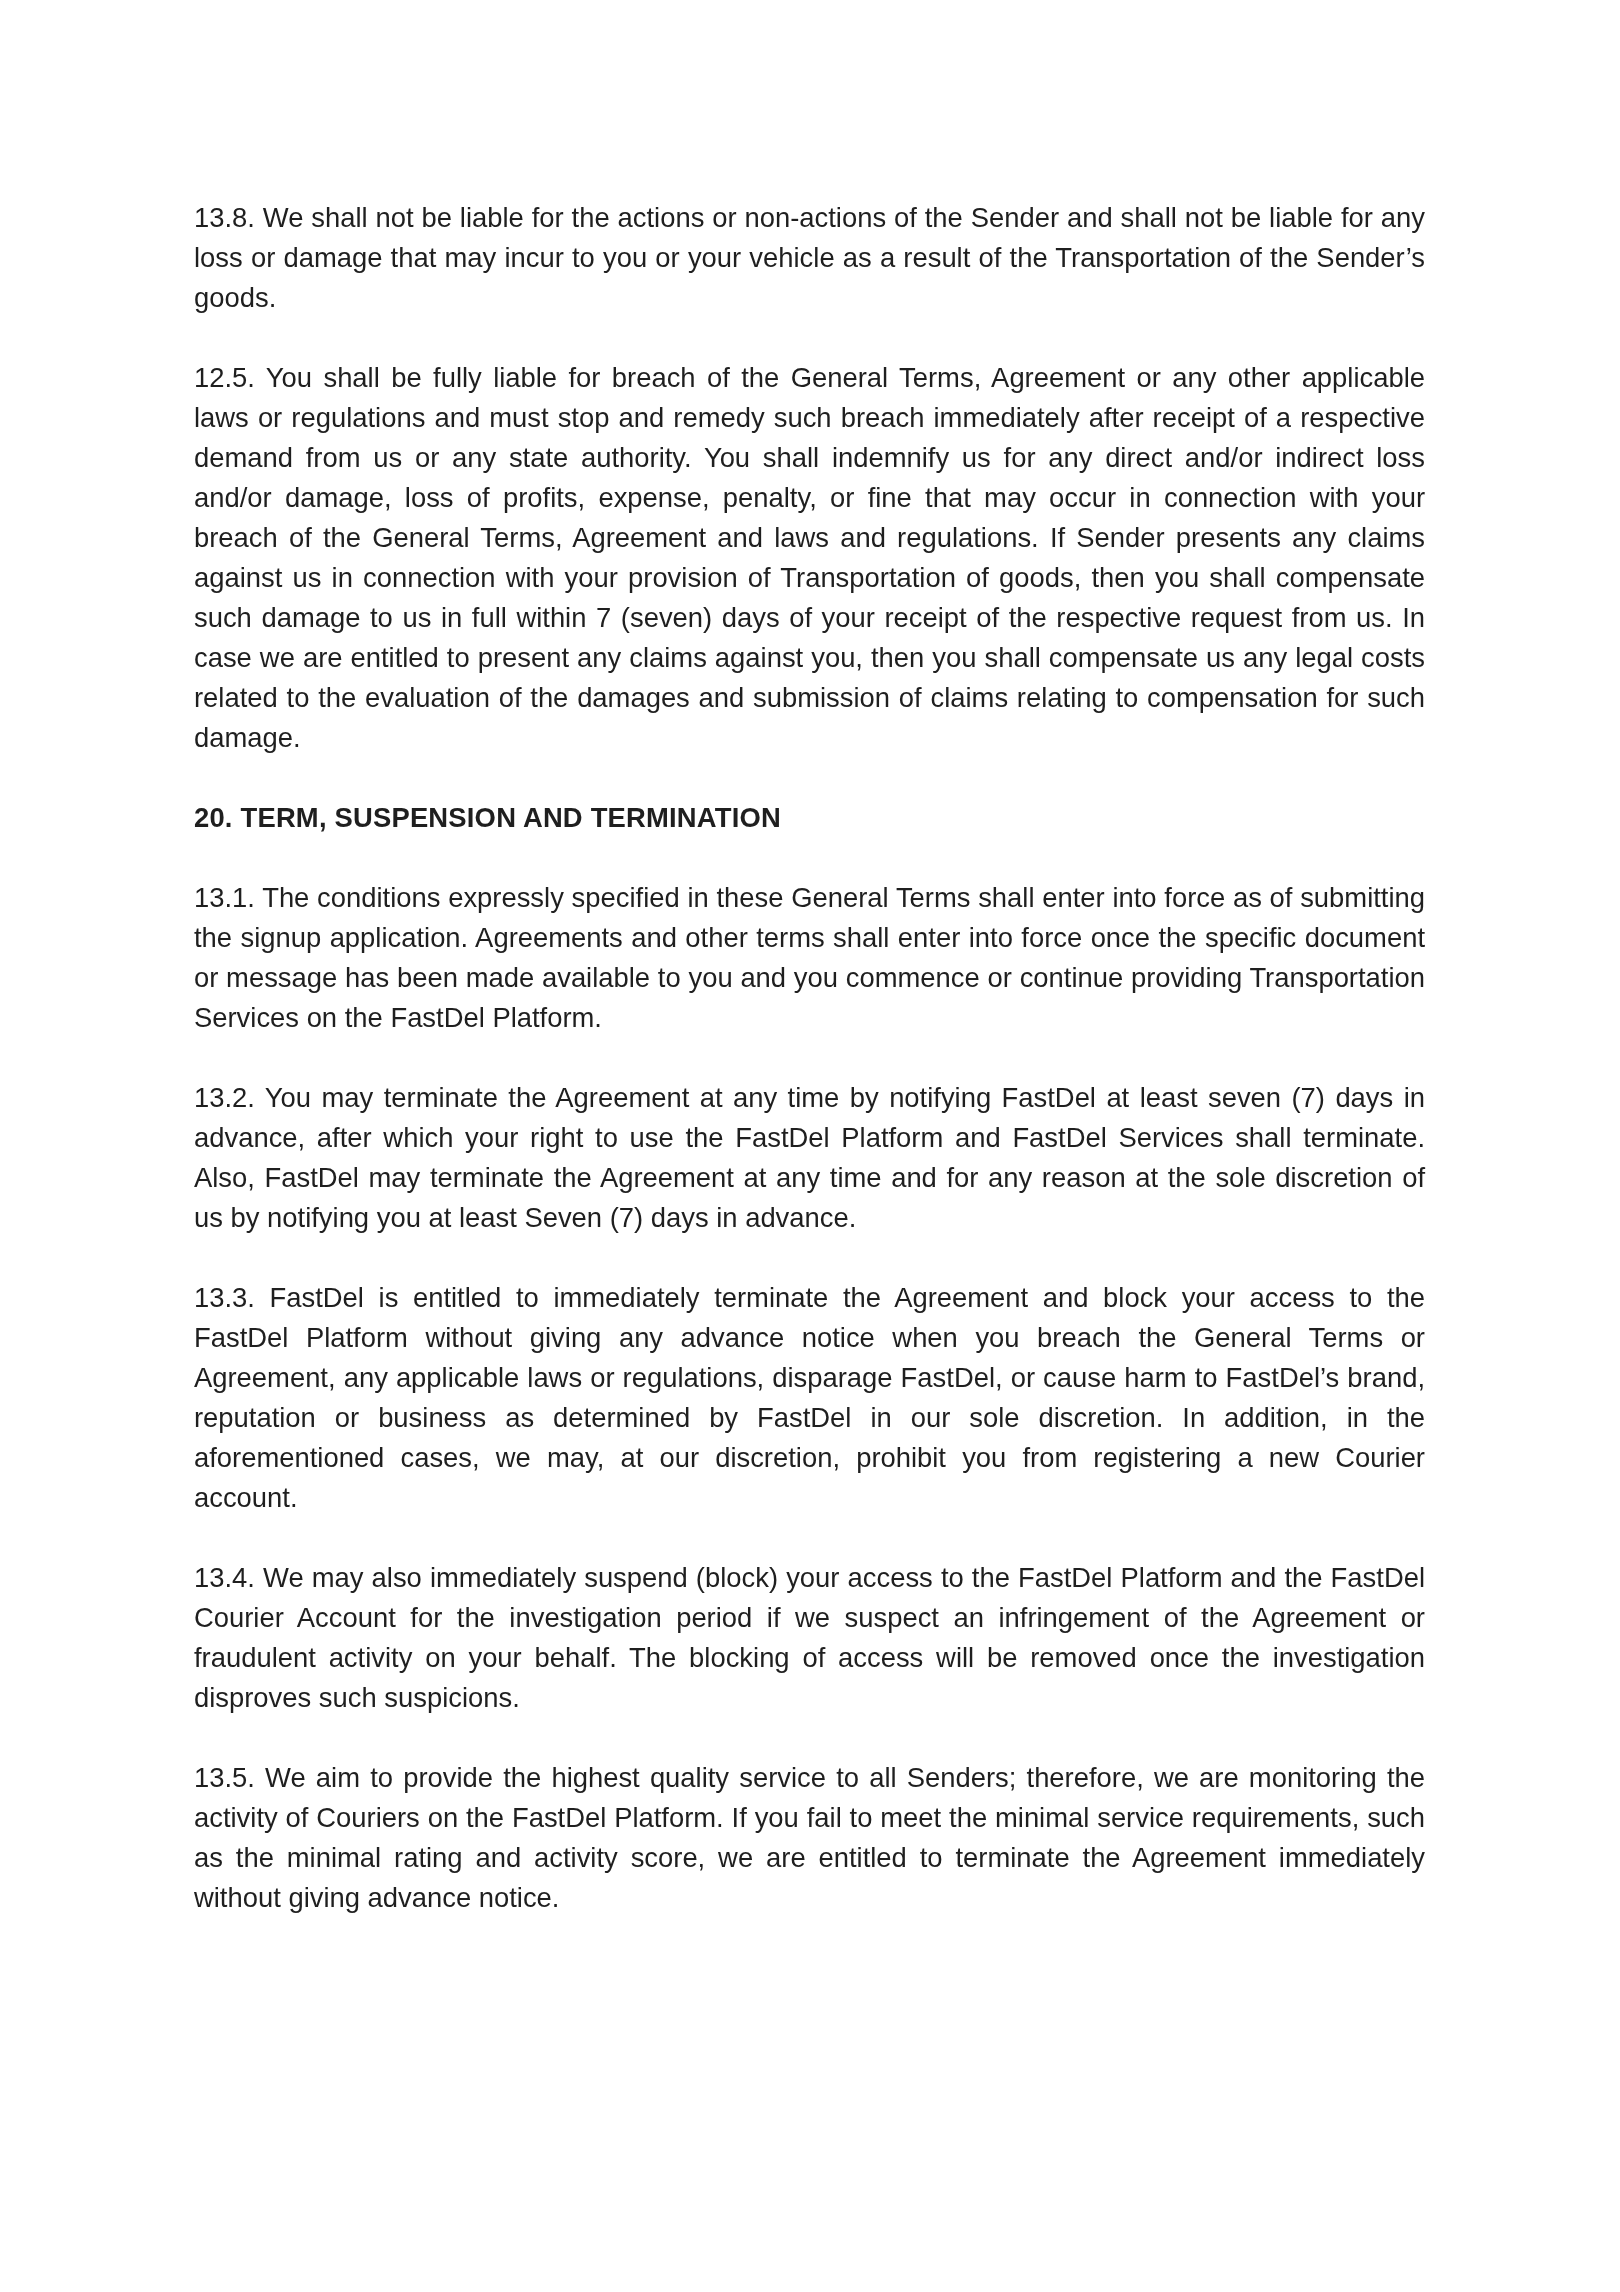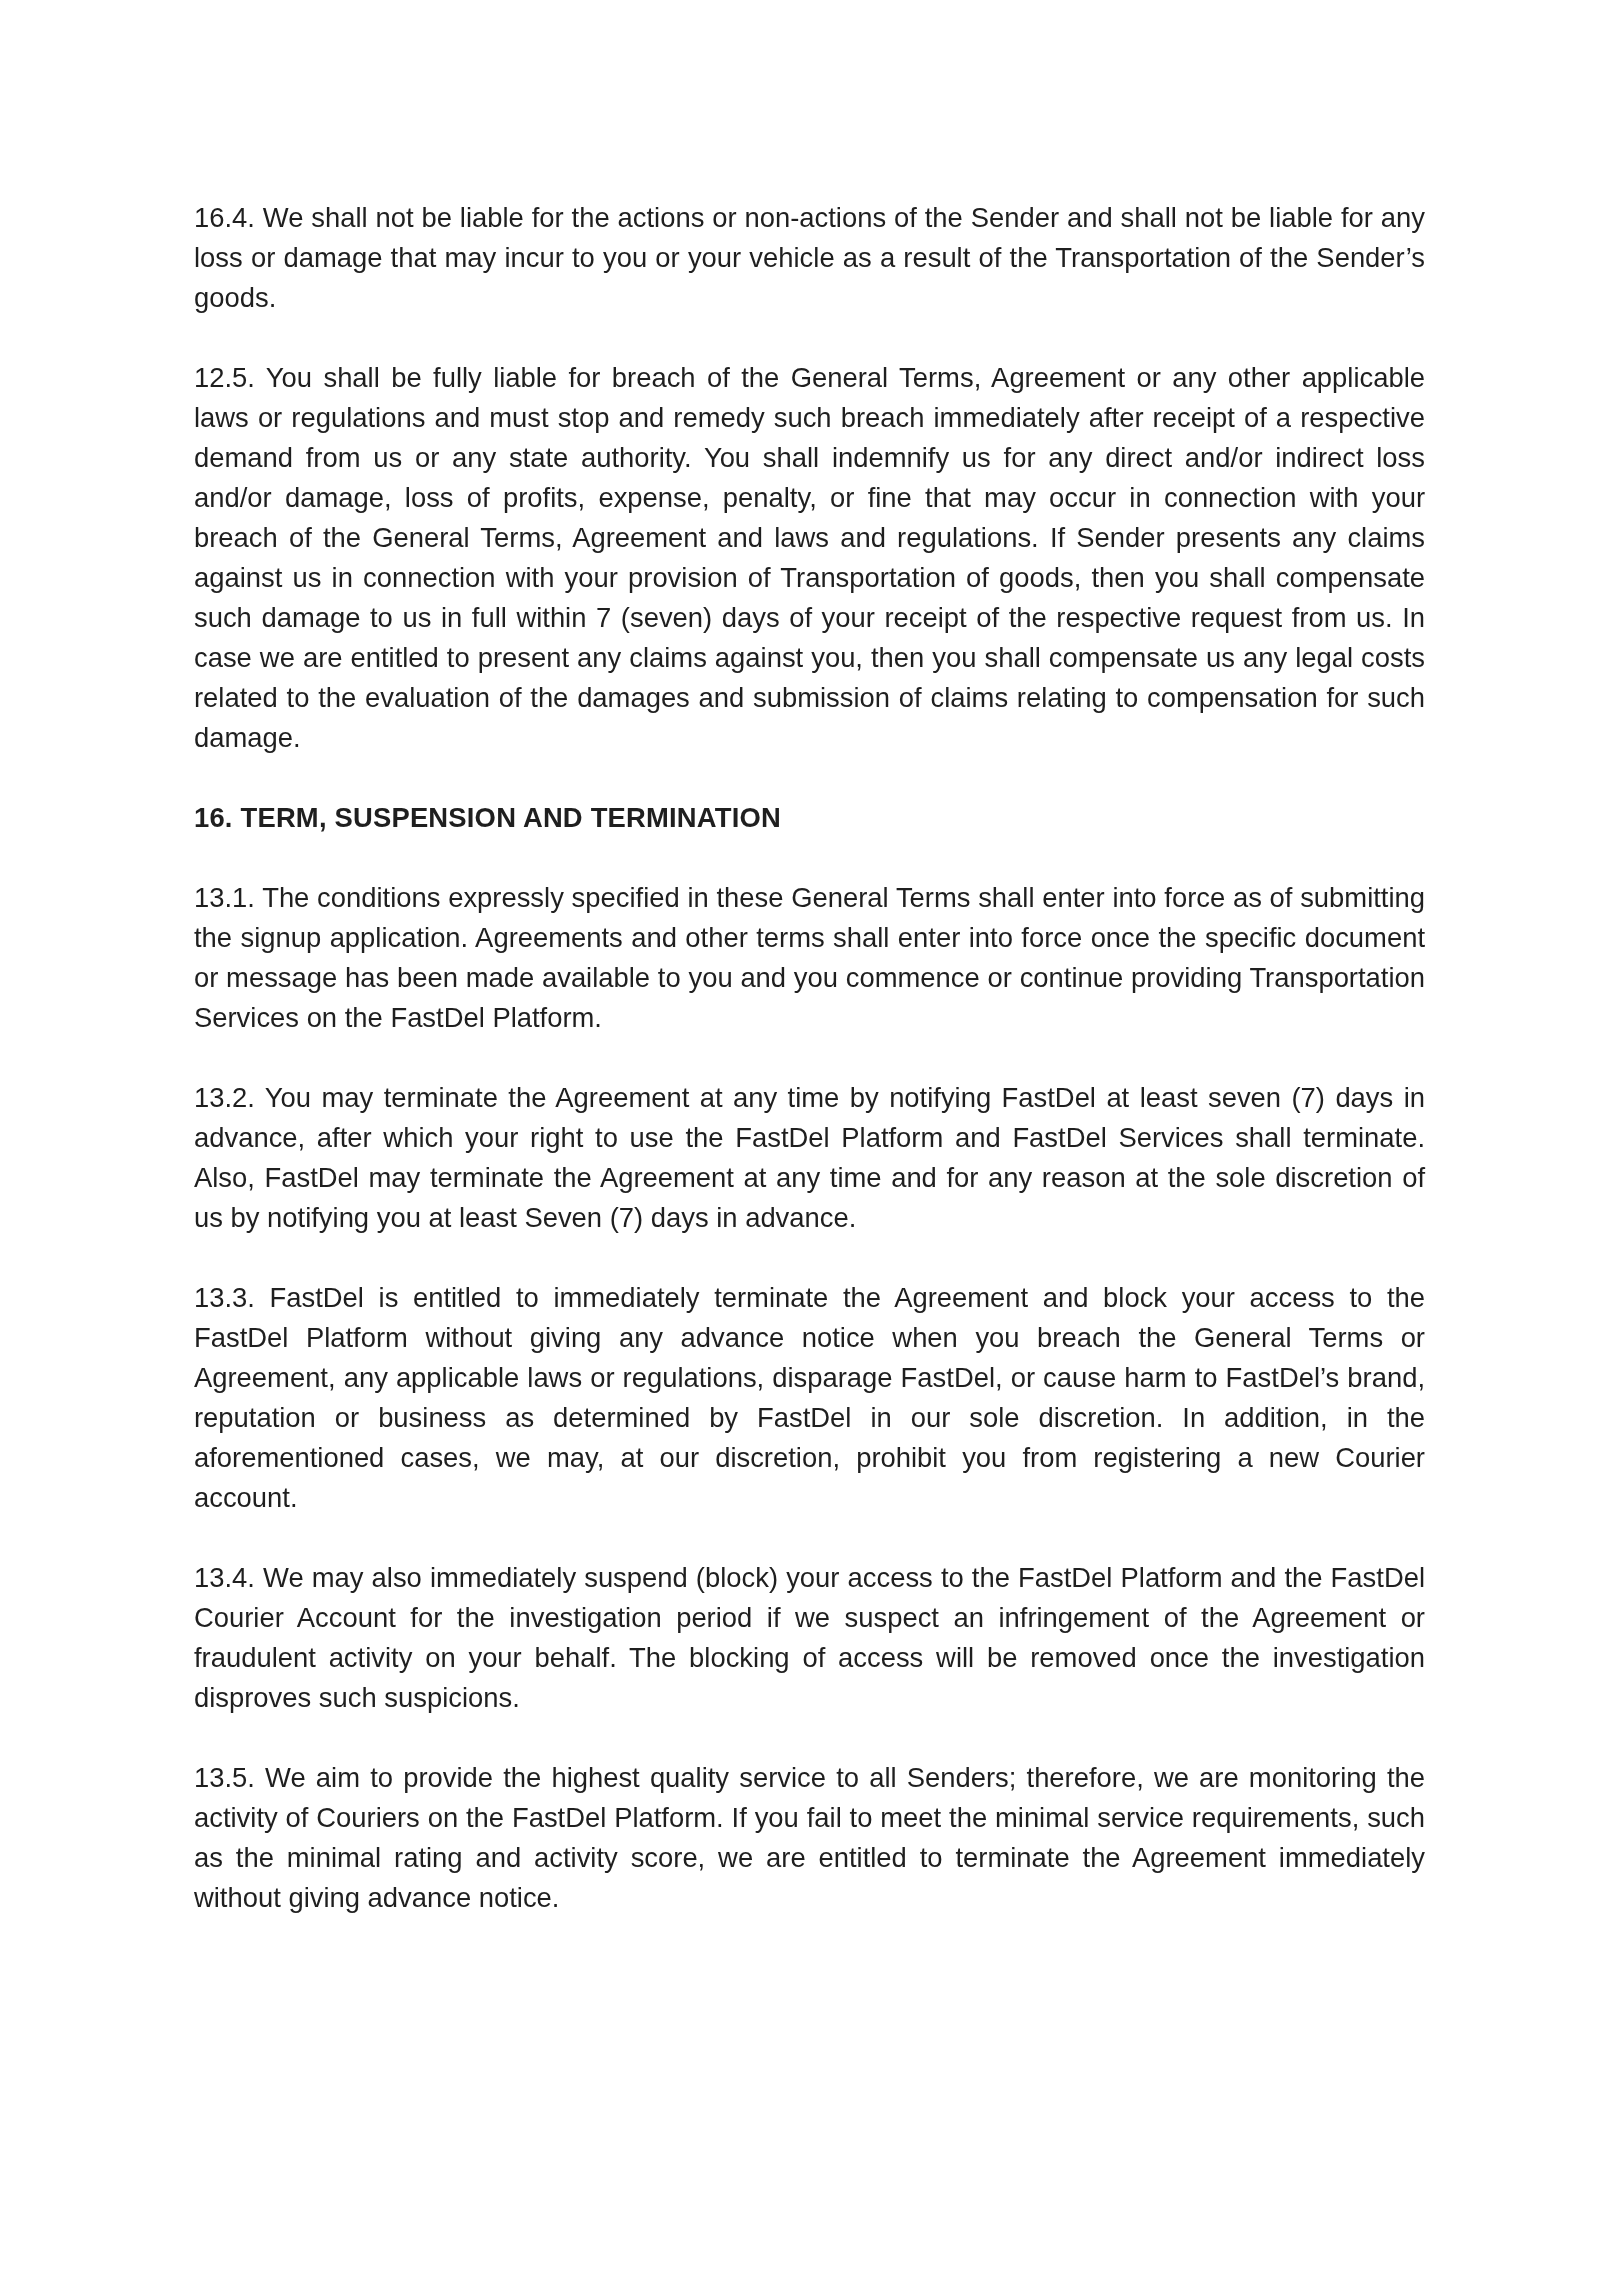--- a/index.html
+++ b/index.html
@@ -36,23 +36,23 @@
     line-height: 40px;
     text-align: left;
     letter-spacing: 0.2px;
   }
 </style>
 </head>
 <body>
 
 <div class="page">
   <div class="content">
-    <p class="para">16.4. We shall not be liable for the actions or non-actions of the Sender and shall not be liable for any loss or damage that may incur to you or your vehicle as a result of the Transportation of the Sender’s goods.</p>
+    <p class="para">13.8. We shall not be liable for the actions or non-actions of the Sender and shall not be liable for any loss or damage that may incur to you or your vehicle as a result of the Transportation of the Sender’s goods.</p>
     <p class="para">12.5. You shall be fully liable for breach of the General Terms, Agreement or any other applicable laws or regulations and must stop and remedy such breach immediately after receipt of a respective demand from us or any state authority. You shall indemnify us for any direct and/or indirect loss and/or damage, loss of profits, expense, penalty, or fine that may occur in connection with your breach of the General Terms, Agreement and laws and regulations. If Sender presents any claims against us in connection with your provision of Transportation of goods, then you shall compensate such damage to us in full within 7 (seven) days of your receipt of the respective request from us. In case we are entitled to present any claims against you, then you shall compensate us any legal costs related to the evaluation of the damages and submission of claims relating to compensation for such damage.</p>
-    <h2 class="heading">16. TERM, SUSPENSION AND TERMINATION</h2>
+    <h2 class="heading">20. TERM, SUSPENSION AND TERMINATION</h2>
     <p class="para">13.1. The conditions expressly specified in these General Terms shall enter into force as of submitting the signup application. Agreements and other terms shall enter into force once the specific document or message has been made available to you and you commence or continue providing Transportation Services on the FastDel Platform.</p>
     <p class="para">13.2. You may terminate the Agreement at any time by notifying FastDel at least seven (7) days in advance, after which your right to use the FastDel Platform and FastDel Services shall terminate. Also, FastDel may terminate the Agreement at any time and for any reason at the sole discretion of us by notifying you at least Seven (7) days in advance.</p>
     <p class="para">13.3. FastDel is entitled to immediately terminate the Agreement and block your access to the FastDel Platform without giving any advance notice when you breach the General Terms or Agreement, any applicable laws or regulations, disparage FastDel, or cause harm to FastDel’s brand, reputation or business as determined by FastDel in our sole discretion. In addition, in the aforementioned cases, we may, at our discretion, prohibit you from registering a new Courier account.</p>
     <p class="para">13.4. We may also immediately suspend (block) your access to the FastDel Platform and the FastDel Courier Account for the investigation period if we suspect an infringement of the Agreement or fraudulent activity on your behalf. The blocking of access will be removed once the investigation disproves such suspicions.</p>
     <p class="para">13.5. We aim to provide the highest quality service to all Senders; therefore, we are monitoring the activity of Couriers on the FastDel Platform. If you fail to meet the minimal service requirements, such as the minimal rating and activity score, we are entitled to terminate the Agreement immediately without giving advance notice.</p>
   </div>
 </div>
 
 
 </body></html>

